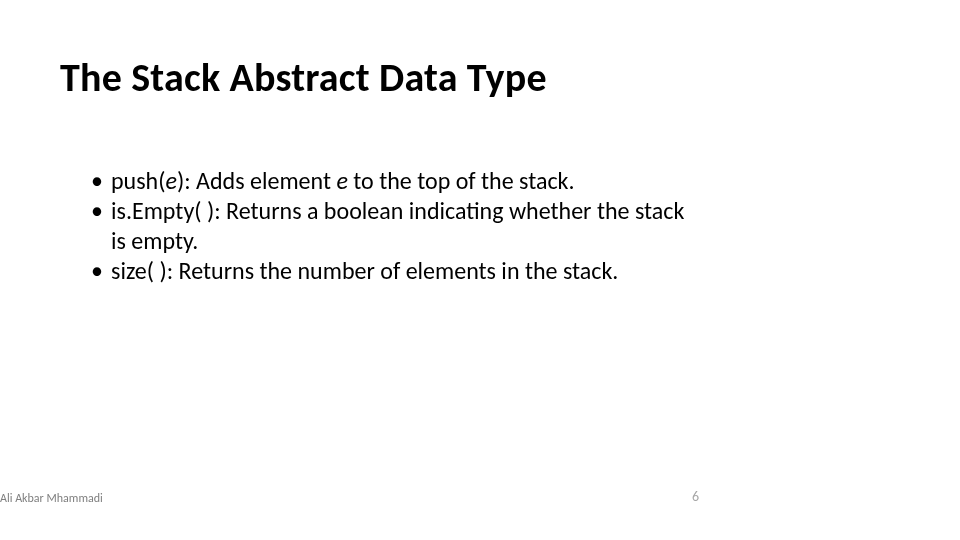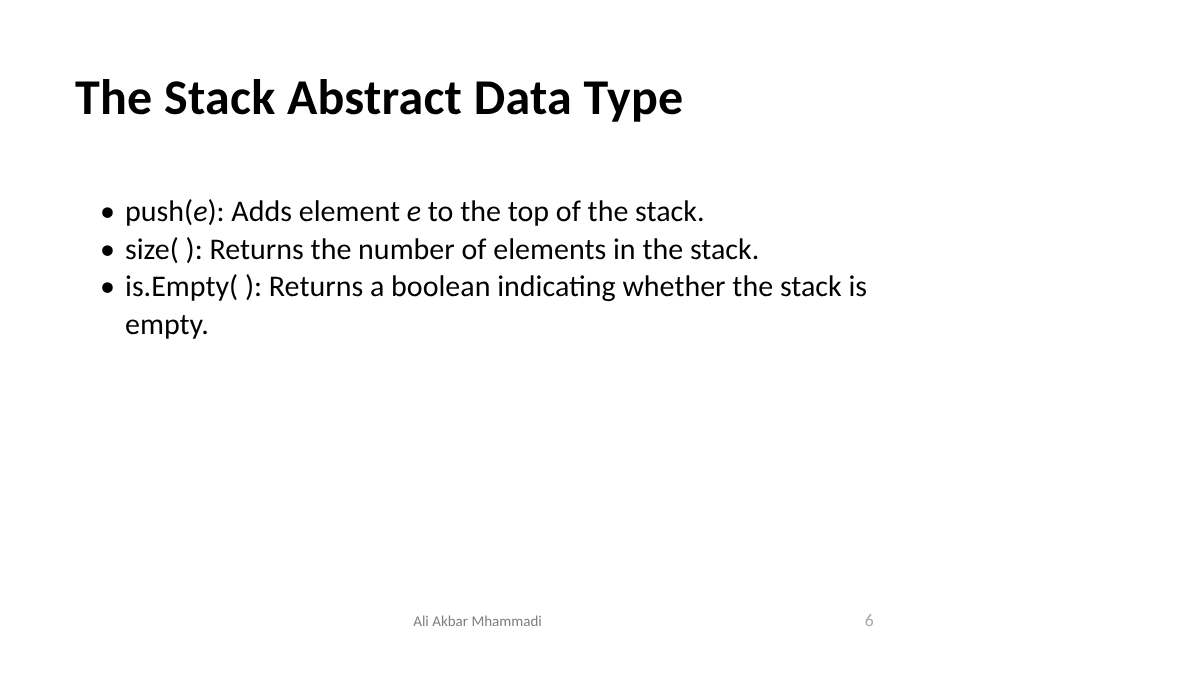--- a/index.html
+++ b/index.html
@@ -31,38 +31,37 @@
     position: absolute;
     top: 155px;
     left: 80px;
     right: 65px;
     font-size: 24px;
     line-height: 1.25;
   }
   .content ul {
     list-style: none;
     padding: 0;
-    margin: 0;
+    margin: 11px;
   }
   .content li {
     position: relative;
     padding-left: 20px;
     margin: 0;
   }
   .content li::before {
     content: "•";
     position: absolute;
     left: 0;
     top: 0;
   }
   .footer-center {
     position: absolute;
     bottom: 35px;
     width: 100%;
-    text-align: center;
     font-size: 12px;
     color: #7f7f7f;
   }
   .footer-right {
     position: absolute;
     bottom: 35px;
     right: 65px;
     font-size: 14px;
     color: #a6a6a6;
   }
@@ -73,23 +72,23 @@
 
 <div class="slide">
   <div class="title">The Stack Abstract Data Type</div>
 
   <div class="content">
     <ul>
       <li>
         <span>push(</span><span class="em">e</span><span>)</span><span>: Adds element </span><span class="em">e</span><span> to the top of the stack.</span>
       </li>
       <li>
-        <span>size( )</span><span>: Returns the number of elements in the stack.</span>
+        <span>is.Empty( )</span><span>: Returns a boolean indicating whether the stack is empty.</span>
       </li>
       <li>
-        <span>is.Empty( )</span><span>: Returns a boolean indicating whether the stack is empty.</span>
+        <span>size( )</span><span>: Returns the number of elements in the stack.</span>
       </li>
     </ul>
   </div>
 
   <div class="footer-center">Ali Akbar Mhammadi</div>
   <div class="footer-right">6</div>
 </div>
 
 </body></html>

